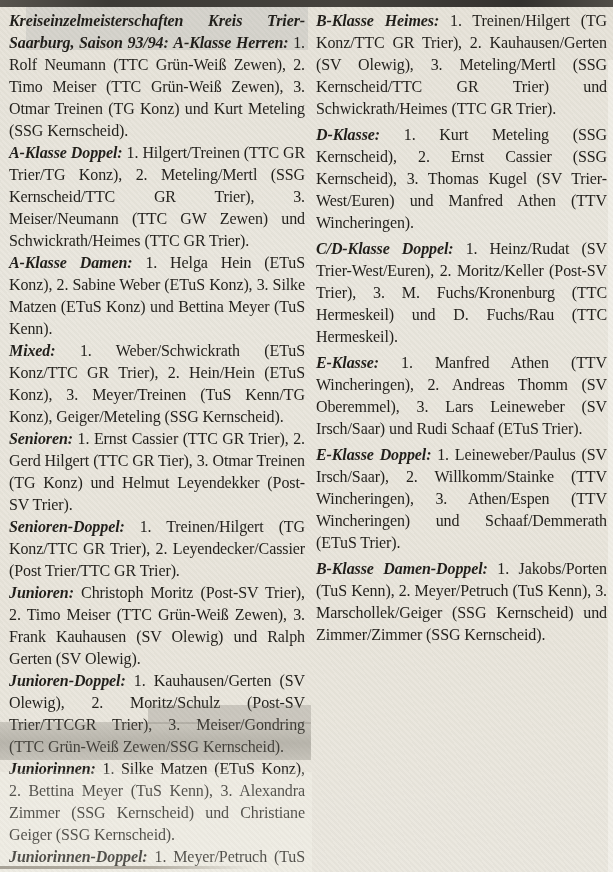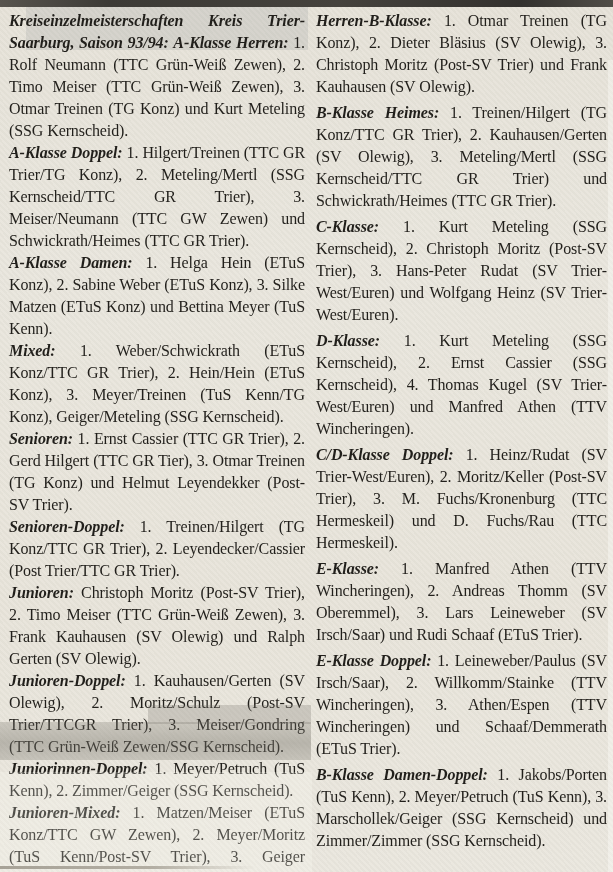--- a/index.html
+++ b/index.html
@@ -99,45 +99,41 @@
     </p>
     <p class="entry">
       <span class="lbl">Junioren:</span>
       <span>Christoph Moritz (Post-SV Trier), 2. Timo Meiser (TTC Grün-Weiß Zewen), 3. Frank Kauhausen (SV Olewig) und Ralph Gerten (SV Olewig).</span>
     </p>
     <p class="entry">
       <span class="lbl">Junioren-Doppel:</span>
       <span>1. Kauhausen/Gerten (SV Olewig), 2. Moritz/Schulz (Post-SV Trier/TTCGR Trier), 3. Meiser/Gondring (TTC Grün-Weiß Zewen/SSG Kernscheid).</span>
     </p>
     <p class="entry">
+      <span class="lbl">Juniorinnen:</span>
+      <span>1. Silke Matzen (ETuS Konz), 2. Bettina Meyer (TuS Kenn), 3. Alexandra Zimmer (SSG Kernscheid) und Christiane Geiger (SSG Kernscheid).</span>
+    </p>
+    <p class="entry">
       <span class="lbl">Juniorinnen-Doppel:</span>
       <span>1. Meyer/Petruch (TuS Kenn), 2. Zimmer/Geiger (SSG Kernscheid).</span>
     </p>
     <p class="entry">
       <span class="lbl">Junioren-Mixed:</span>
       <span>1. Matzen/Meiser (ETuS Konz/TTC GW Zewen), 2. Meyer/Moritz (TuS Kenn/Post-SV Trier), 3. Geiger (Gondring (SSG Kernscheid) und Zimmer/Kauhausen (SSG Kernscheid/SV Olewig).</span>
     </p>
   </div>
 
   <div class="col col-right">
     <p class="entry">
-      <span class="lbl">Herren-B-Klasse:</span>
-      <span>1. Otmar Treinen (TG Konz), 2. Dieter Bläsius (SV Olewig), 3. Christoph Moritz (Post-SV Trier) und Frank Kauhausen (SV Olewig).</span>
-    </p>
-    <p class="entry">
       <span class="lbl">B-Klasse Heimes:</span>
       <span>1. Treinen/Hilgert (TG Konz/TTC GR Trier), 2. Kauhausen/Gerten (SV Olewig), 3. Meteling/Mertl (SSG Kernscheid/TTC GR Trier) und Schwickrath/Heimes (TTC GR Trier).</span>
     </p>
     <p class="entry">
-      <span class="lbl">C-Klasse:</span>
-      <span>1. Kurt Meteling (SSG Kernscheid), 2. Christoph Moritz (Post-SV Trier), 3. Hans-Peter Rudat (SV Trier-West/Euren) und Wolfgang Heinz (SV Trier-West/Euren).</span>
-    </p>
-    <p class="entry">
       <span class="lbl">D-Klasse:</span>
-      <span>1. Kurt Meteling (SSG Kernscheid), 2. Ernst Cassier (SSG Kernscheid), 4. Thomas Kugel (SV Trier-West/Euren) und Manfred Athen (TTV Wincheringen).</span>
+      <span>1. Kurt Meteling (SSG Kernscheid), 2. Ernst Cassier (SSG Kernscheid), 3. Thomas Kugel (SV Trier-West/Euren) und Manfred Athen (TTV Wincheringen).</span>
     </p>
     <p class="entry">
       <span class="lbl">C/D-Klasse Doppel:</span>
       <span>1. Heinz/Rudat (SV Trier-West/Euren), 2. Moritz/Keller (Post-SV Trier), 3. M. Fuchs/Kronenburg (TTC Hermeskeil) und D. Fuchs/Rau (TTC Hermeskeil).</span>
     </p>
     <p class="entry">
       <span class="lbl">E-Klasse:</span>
       <span>1. Manfred Athen (TTV Wincheringen), 2. Andreas Thomm (SV Oberemmel), 3. Lars Leineweber (SV Irsch/Saar) und Rudi Schaaf (ETuS Trier).</span>
     </p>
     <p class="entry">

